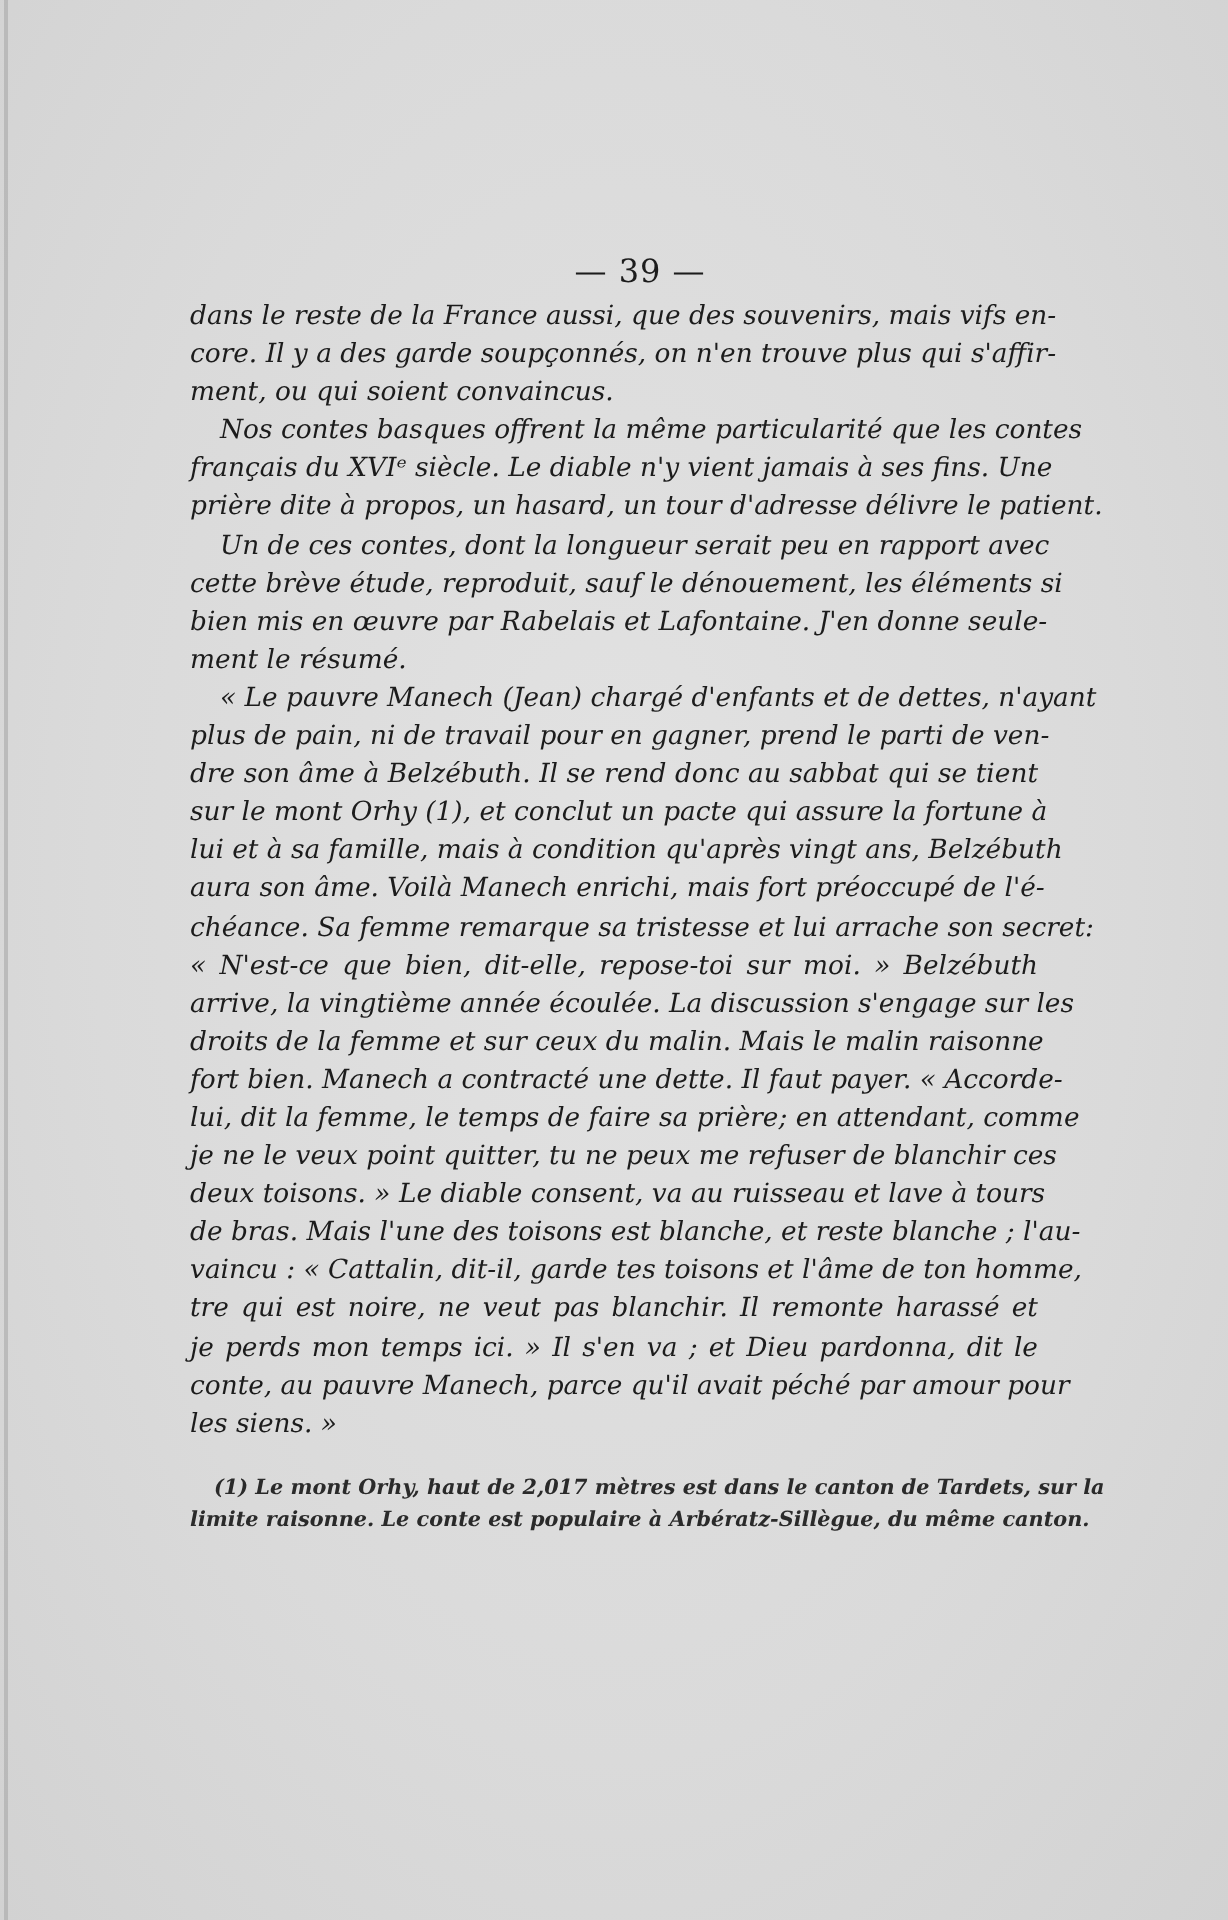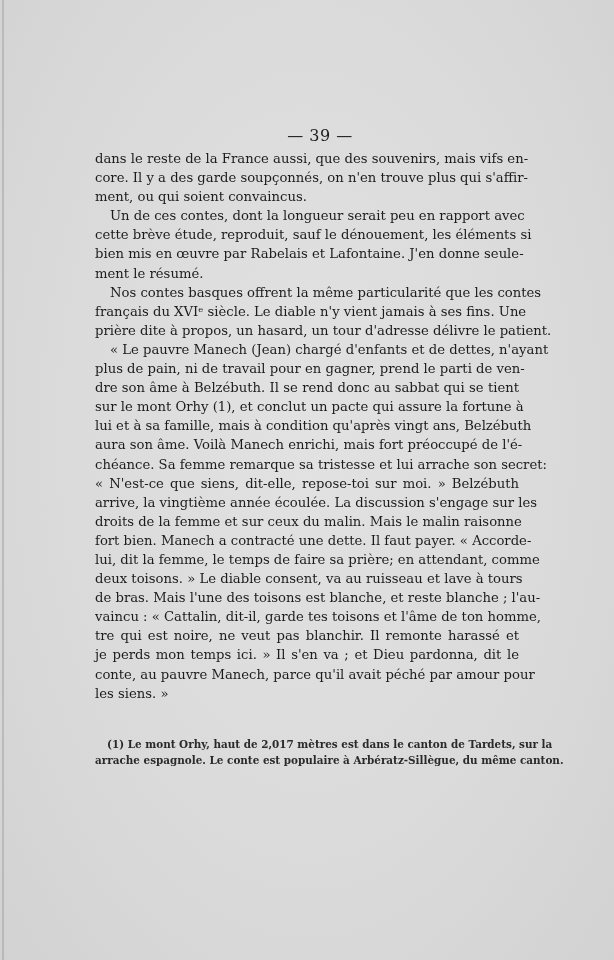--- a/index.html
+++ b/index.html
@@ -50,20 +50,21 @@
       margin: 0;
       text-indent: 15px;
     }
     .body-text p.first { text-indent: 0; }
     .body-text p.gap { }
     .line {
       display: block;
       text-align: justify;
       text-align-last: justify;
       white-space: nowrap;
+      font-style: italic;
     }
     .line.last { text-align-last: left; }
     .line.indent { padding-left: 15px; }
     .footnote {
       position: absolute;
       left: 95px;
       top: 727px;
       width: 424px;
       font-size: 10.4px;
       line-height: 15.5px;
@@ -80,50 +81,51 @@
 
   <div class="page-number">— 39 —</div>
 
   <div class="body-text">
     <p class="first">
       <span class="line">dans le reste de la France aussi, que des souvenirs, mais vifs en-</span>
       <span class="line">core. Il y a des garde soupçonnés, on n'en trouve plus qui s'affir-</span>
       <span class="line last">ment, ou qui soient convaincus.</span>
     </p>
     <p class="first">
+      <span class="line indent">Nos contes basques offrent la même particularité que les contes</span>
+      <span class="line">français du XVIᵉ siècle. Le diable n'y vient jamais à ses fins. Une</span>
+      <span class="line">prière dite à propos, un hasard, un tour d'adresse délivre le patient.</span>
+    </p>
+    <p class="first">
       <span class="line indent">Un de ces contes, dont la longueur serait peu en rapport avec</span>
       <span class="line">cette brève étude, reproduit, sauf le dénouement, les éléments si</span>
       <span class="line">bien mis en œuvre par Rabelais et Lafontaine. J'en donne seule-</span>
       <span class="line last">ment le résumé.</span>
-    </p>
-    <p class="first">
-      <span class="line indent">Nos contes basques offrent la même particularité que les contes</span>
-      <span class="line">français du XVIᵉ siècle. Le diable n'y vient jamais à ses fins. Une</span>
-      <span class="line">prière dite à propos, un hasard, un tour d'adresse délivre le patient.</span>
     </p>
     <p class="first gap">
       <span class="line indent">« Le pauvre Manech (Jean) chargé d'enfants et de dettes, n'ayant</span>
       <span class="line">plus de pain, ni de travail pour en gagner, prend le parti de ven-</span>
       <span class="line">dre son âme à Belzébuth. Il se rend donc au sabbat qui se tient</span>
       <span class="line">sur le mont Orhy (1), et conclut un pacte qui assure la fortune à</span>
       <span class="line">lui et à sa famille, mais à condition qu'après vingt ans, Belzébuth</span>
       <span class="line">aura son âme. Voilà Manech enrichi, mais fort préoccupé de l'é-</span>
       <span class="line">chéance. Sa femme remarque sa tristesse et lui arrache son secret:</span>
-      <span class="line">« N'est-ce que siens, dit-elle, repose-toi sur moi. » Belzébuth</span>
+      <span class="line">« N'est-ce que bien, dit-elle, repose-toi sur moi. » Belzébuth</span>
       <span class="line">arrive, la vingtième année écoulée. La discussion s'engage sur les</span>
       <span class="line">droits de la femme et sur ceux du malin. Mais le malin raisonne</span>
       <span class="line">fort bien. Manech a contracté une dette. Il faut payer. « Accorde-</span>
       <span class="line">lui, dit la femme, le temps de faire sa prière; en attendant, comme</span>
+      <span class="line">je ne le veux point quitter, tu ne peux me refuser de blanchir ces</span>
       <span class="line">deux toisons. » Le diable consent, va au ruisseau et lave à tours</span>
       <span class="line">de bras. Mais l'une des toisons est blanche, et reste blanche ; l'au-</span>
       <span class="line">vaincu : « Cattalin, dit-il, garde tes toisons et l'âme de ton homme,</span>
       <span class="line">tre qui est noire, ne veut pas blanchir. Il remonte harassé et</span>
       <span class="line">je perds mon temps ici. » Il s'en va ; et Dieu pardonna, dit le</span>
       <span class="line">conte, au pauvre Manech, parce qu'il avait péché par amour pour</span>
       <span class="line last">les siens. »</span>
     </p>
   </div>
 
   <div class="footnote">
     <span class="line indent">(1) Le mont Orhy, haut de 2,017 mètres est dans le canton de Tardets, sur la</span>
-    <span class="line last">arrache espagnole. Le conte est populaire à Arbératz-Sillègue, du même canton.</span>
+    <span class="line last">limite raisonne. Le conte est populaire à Arbératz-Sillègue, du même canton.</span>
   </div>
 </div>
 
 </body></html>

